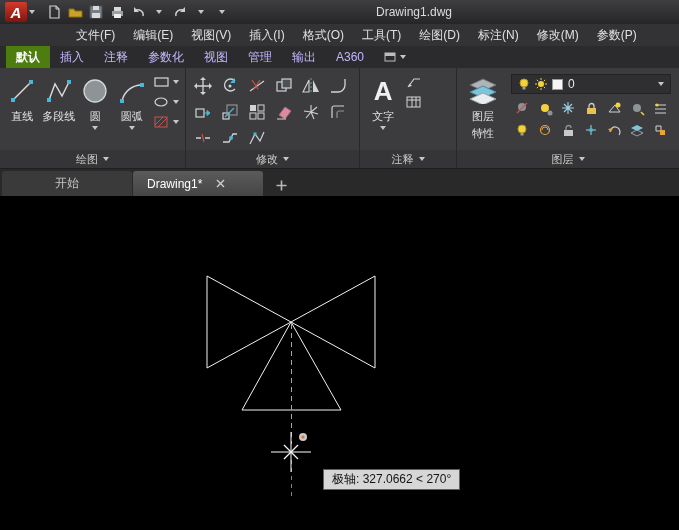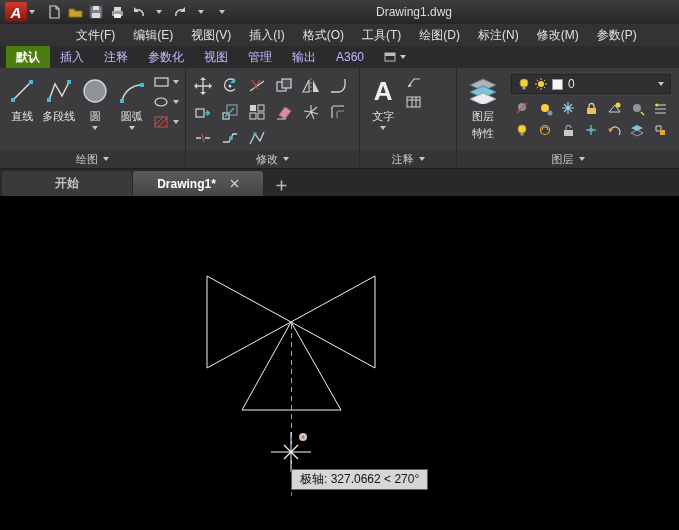--- a/index.html
+++ b/index.html
@@ -43,29 +43,29 @@
   .mod-grid { display:grid; grid-template-columns:repeat(6,26px); grid-auto-rows:25px; gap:1px; padding-top:2px; }
   .mod-btn { display:flex; align-items:center; justify-content:center; cursor:pointer; }
   .layers-right { display:flex; flex-direction:column; gap:4px; padding:3px 4px 0 6px; }
   .layer-dd { display:flex; align-items:center; gap:5px; background:#2f2f31; border:1px solid #232325; height:20px; padding:0 6px; min-width:150px; cursor:pointer; }
   .layer-name { color:#e8e8e8; font-size:12px; flex:1; }
   .layer-icons { display:grid; grid-template-columns:repeat(7,22px); grid-auto-rows:21px; gap:1px; }
 
   
   .filetabs { height:28px; background:#292929; border-top:1px solid #1e1e1e; display:flex; align-items:flex-end; padding-left:2px; flex:0 0 auto; }
   .ftab { height:25px; display:flex; align-items:center; font-size:12px; padding:0 14px; margin-right:1px;
-    border-top-left-radius:3px; border-top-right-radius:3px; cursor:pointer;font-weight:bold; }
+    border-top-left-radius:3px; border-top-right-radius:3px; cursor:pointer; }
   .ftab.start { background:#3a3a3a; color:#c4c4c4; min-width:130px; justify-content:center; }
-  .ftab.active { background:linear-gradient(#5b5b5b,#454545); color:#ffffff; min-width:130px; justify-content:center; gap:14px; }
+  .ftab.active { background:linear-gradient(#5b5b5b,#454545); color:#ffffff; min-width:130px; justify-content:flex-start; gap:14px; }
   .newtab { width:22px; height:22px; display:flex; align-items:center; justify-content:center; margin-left:6px; cursor:pointer; }
 
   
   .canvas { position:relative; flex:1; background:#000000; overflow:hidden; }
   .canvas svg { position:absolute; left:0; top:0; }
-  .tooltip { position:absolute; left:291px; top:273px; background:#d6d6d6; border:1px solid #5f5f5f;
+  .tooltip { position:absolute; left:323px; top:273px; background:#d6d6d6; border:1px solid #5f5f5f;
     color:#141414; font-size:12px; line-height:17px; padding:1px 8px; white-space:nowrap; }
 </style>
 </head>
 <body>
 
 <div class="app">
 
   <div class="titlebar">
     <div class="logo">
       <span class="logo-a">A</span>

